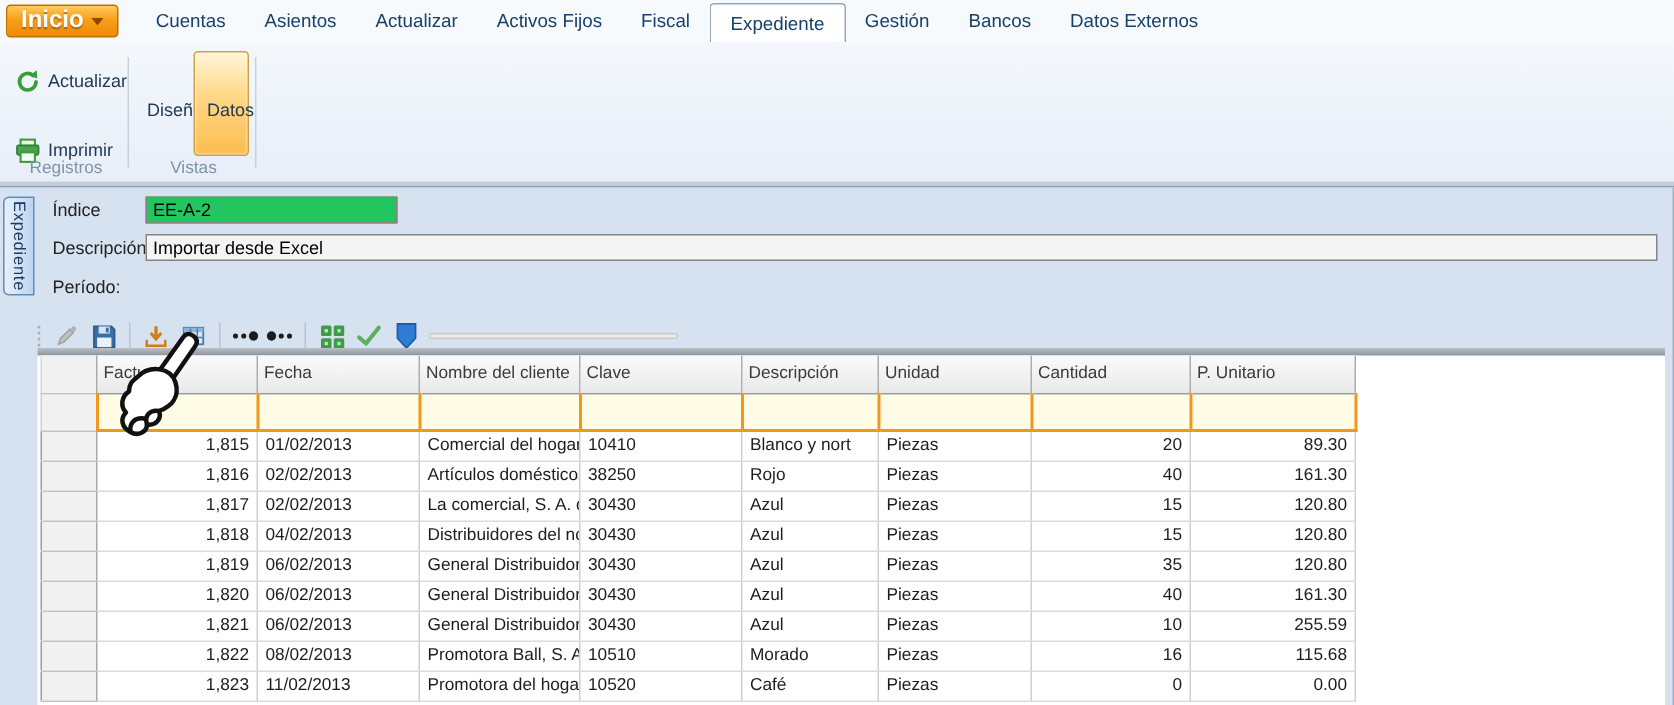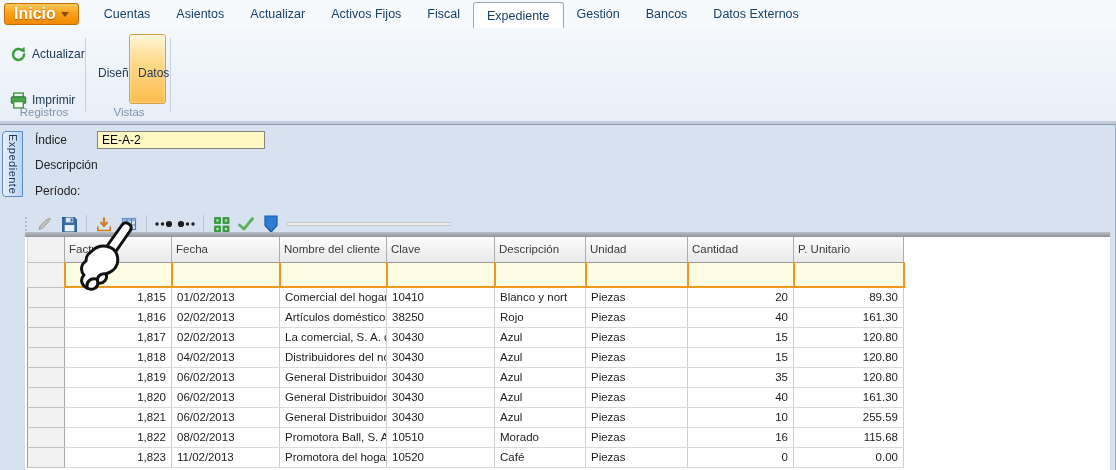--- a/index.html
+++ b/index.html
@@ -32,21 +32,21 @@
   .big-btn.selected { background:linear-gradient(#fff6d8,#ffd98a 40%,#fbbd4e); border:1px solid #d3a04a; box-shadow:inset 0 0 2px #fff; }
 
   
   .content { position:absolute; left:0; top:125px; width:1116px; height:345px; background:#d7e2f0; border-right:1px solid #9fb0c4; }
   .side-tab { position:absolute; left:2px; top:6px; width:21px; height:66px; background:linear-gradient(90deg,#e8f1fb,#bdd4ee);
     border:1px solid #5d8cc0; border-radius:4px 0 0 4px; display:flex; align-items:center; justify-content:center; }
   .side-tab span { writing-mode:vertical-rl; font-size:11px; color:#1c3a60; letter-spacing:.5px; }
 
   .frm-label { position:absolute; left:35px; color:#222; font-size:12px; }
   .field { position:absolute; border:1px solid #848484; font-size:12px; padding:1px 4px; display:flex; align-items:center; }
-  .f-indice { left:97px; top:6px; width:168px; height:18px; background:#fef9c3; }
+  .f-indice { left:97px; top:6px; width:168px; height:18px; background:#22c55e; }
   .f-desc   { left:97px; top:31px; width:1008px; height:18px; background:#f4f4f4; }
   .f-per    { left:97px; top:56px; width:300px; height:19px; background:#e7e7ea; border-color:#a7a9ac; color:#8a8f96; justify-content:space-between; }
   .f-per .chev { color:#9aa0a8; font-size:10px; }
 
   
   .toolbar { position:absolute; left:25px; top:86px; height:26px; display:flex; align-items:center; gap:5px; }
   .grip { display:flex; flex-direction:column; gap:2px; margin-right:2px; }
   .grip i { width:2px; height:2px; border-radius:50%; background:#9fb0c2; }
   .tbtn { width:20px; height:20px; display:flex; align-items:center; justify-content:center; }
   .tsep { width:1px; height:18px; background:#b9c4d0; margin:0 2px; }
@@ -152,20 +152,23 @@
   <div class="side-tab">
     <span>Expediente</span>
   </div>
 
   <span class="frm-label" style="top:8px">Índice</span>
   <div class="field f-indice">
     <span>EE-A-2</span>
   </div>
 
   <span class="frm-label" style="top:33px">Descripción</span>
+  <div class="field f-desc">
+    <span>Importar desde Excel</span>
+  </div>
 
   <span class="frm-label" style="top:59px">Período:</span>
 
   <div class="toolbar">
     <span class="grip">
         <i></i>
         <i></i>
         <i></i>
         <i></i>
       </span>

